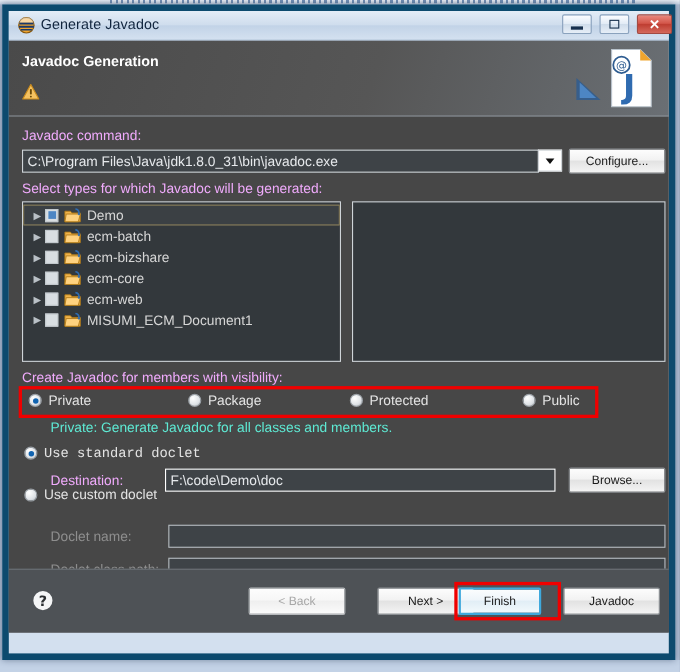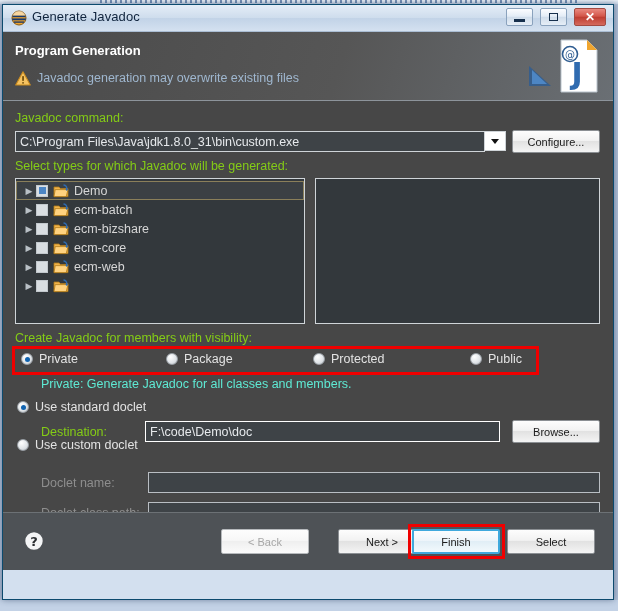--- a/index.html
+++ b/index.html
@@ -30,21 +30,21 @@
   }
   #bg-bottom {
     position: absolute; left: 0; top: 600px; width: 618px; height: 11px;
     background: #c3d2e6;
   }
 
   
   #window {
     position: absolute; left: 2px; top: 4px;
     width: 612px; height: 596px;
-    border: 1px solid #0c4a6e;
+    border: 6px solid #0c4a6e;
     box-sizing: border-box;
     background: #d3e0ef;
     box-shadow: 0 0 6px rgba(20,40,70,.45);
   }
   #titlebar {
     position: relative;
     height: 26px;
     background: linear-gradient(180deg,#e4edf7 0%, #cfdded 48%, #c2d3e7 52%, #d4e1f0 100%);
     border-bottom: 1px solid #aabdd3;
   }
@@ -110,21 +110,21 @@
   }
 
   
   #dialog-body {
     position: relative;
     height: 469px;
     background: #474747;
     color: #e8e8e8;
     font-size: 12.5px;
   }
-  .lbl { position: absolute; color: #84cc16; font-size: 12.5px; white-space: nowrap; }
+  .lbl { position: absolute; color: #f0abfc; font-size: 12.5px; white-space: nowrap; }
   .lbl.dim { color: #5eead4; }
   .lbl.disabled { color: #8e8e8e; }
 
   .textfield {
     position: absolute;
     background: #3e4347;
     border: 1px solid #cfd4d8;
     box-sizing: border-box;
     color: #e6e9ec;
     font-size: 12.5px;
@@ -285,47 +285,46 @@
       <div class="glyph">
           <div id="max-sq"></div>
         </div>
     </div>
     <div class="win-btn" id="btn-close">
       <div class="glyph">✕</div>
     </div>
   </div>
 
   <div id="banner">
-    <div id="banner-title">Program Generation</div>
+    <div id="banner-title">Javadoc Generation</div>
 
     <svg id="banner-warn-icon" viewBox="0 0 16 15">
       <path d="M8 0.8 L15.3 14 H0.7 Z" fill="#f5c261" stroke="#c98b1e" stroke-width="1.1" stroke-linejoin="round"></path>
       <rect x="7.2" y="5" width="1.7" height="5" rx=".7" fill="#6b4a08"></rect>
       <rect x="7.2" y="11" width="1.7" height="1.7" rx=".7" fill="#6b4a08"></rect>
     </svg>
-    <div id="banner-sub">Javadoc generation may overwrite existing files</div>
 
     <svg id="banner-art" viewBox="0 0 80 64">
       <path d="M4 52 L26 52 L4 32 Z" fill="#2f5d91" opacity=".85"></path>
       <path d="M7 50 L22 50 L7 36 Z" fill="#4d86c4"></path>
       <path d="M36 6 H62 L72 16 V58 H36 Z" fill="#ffffff" stroke="#b9c3cc" stroke-width="1"></path>
       <path d="M62 6 L72 16 H62 Z" fill="#f0a52e"></path>
       <circle cx="45" cy="20" r="7.5" fill="none" stroke="#2f5d91" stroke-width="1.6"></circle>
       <text x="45" y="24" font-family="DejaVu Sans, sans-serif" font-size="10" fill="#2f5d91" text-anchor="middle">@</text>
       <text x="52" y="50" font-family="DejaVu Sans, sans-serif" font-size="30" font-weight="bold" fill="#2f6bb0" text-anchor="middle">J</text>
     </svg>
 
     <div id="banner-sep"></div>
   </div>
 
   <div id="dialog-body">
 
     <div class="lbl" style="left:12px; top:10px;">Javadoc command:</div>
 
-    <div class="textfield" style="left:12px; top:30px; width:470px; height:21px;">C:\Program Files\Java\jdk1.8.0_31\bin\custom.exe</div>
+    <div class="textfield" style="left:12px; top:30px; width:470px; height:21px;">C:\Program Files\Java\jdk1.8.0_31\bin\javadoc.exe</div>
     <div class="combo-arrow" style="left:481px; top:30px;">
       <i></i>
     </div>
     <div class="pushbtn" style="left:509px; top:29px; width:88px; height:23px;">Configure...</div>
 
     <div class="lbl" style="left:12px; top:58px;">Select types for which Javadoc will be generated:</div>
 
     <div id="tree-panel" style="left:12px; top:77px; width:290px; height:146px;">
       <div id="tree-rows" style="padding-top:2px;">
           <div class="tree-row selected">
@@ -385,20 +384,21 @@
           </div>
           <div class="tree-row">
             <span class="twisty">▶</span>
             <span class="tick"></span>
             <svg class="folder-icon" viewBox="0 0 16 14">
               <path d="M1 3 H6 L7.4 4.6 H15 V12.6 H1 Z" fill="#f0b34a" stroke="#b07a18" stroke-width=".8"></path>
               <path d="M2.2 5.6 H15 L13.2 12.6 H1 Z" fill="#ffd27f" stroke="#b07a18" stroke-width=".8"></path>
               <path d="M10.5 1 A3.3 3.3 0 0 1 13.8 4.3 L13.8 6" fill="none" stroke="#2f6bb0" stroke-width="1.5"></path>
               <path d="M12.2 5.2 L13.8 7 L15.2 5.2 Z" fill="#2f6bb0"></path>
             </svg>
+            <span>MISUMI_ECM_Document1</span>
           </div>
         </div>
     </div>
 
     <div id="right-panel" style="left:312px; top:77px; width:285px; height:146px;"></div>
 
     <div class="lbl" style="left:12px; top:230px;">Create Javadoc for members with visibility:</div>
 
     <div class="radio-wrap" style="left:18px; top:251px;">
       <span class="radio on"></span>
@@ -414,21 +414,21 @@
     </div>
     <div class="radio-wrap" style="left:467px; top:251px;">
       <span class="radio"></span>
       <span>Public</span>
     </div>
 
     <div class="annot" style="left:9px; top:245px; width:527px; height:29px;"></div>
 
     <div class="lbl dim" style="left:38px; top:276px;">Private: Generate Javadoc for all classes and members.</div>
 
-    <div class="radio-wrap" style="left:14px; top:299px;">
+    <div class="radio-wrap" style="left:14px; top:299px;font-family:Liberation Mono, monospace;">
       <span class="radio on"></span>
       <span>Use standard doclet</span>
     </div>
 
     <div class="lbl" style="left:38px; top:324px;">Destination:</div>
     <div class="textfield" style="left:142px; top:320px; width:355px; height:21px; border-color:#ffffff;">F:\code\Demo\doc</div>
     <div class="pushbtn" style="left:509px; top:319px; width:88px; height:23px;">Browse...</div>
 
     <div class="radio-wrap" style="left:14px; top:337px;">
       <span class="radio"></span>
@@ -442,20 +442,20 @@
     <div class="textfield disabled" style="left:145px; top:401px; width:452px; height:21px;"></div>
 
     <div id="button-bar">
       <svg id="help-icon" viewBox="0 0 22 22">
         <circle cx="11" cy="11" r="9.5" fill="#f4f5f6" stroke="#4e5256" stroke-width="1.6"></circle>
         <text x="11" y="16" font-family="DejaVu Sans, sans-serif" font-size="13" font-weight="bold" fill="#2a2d30" text-anchor="middle">?</text>
       </svg>
 
       <div class="pushbtn disabled" style="left:218px; top:16px; width:88px; height:25px;">&lt; Back</div>
       <div class="pushbtn" style="left:311px; top:16px; width:88px; height:25px;margin-left:24px;">Next &gt;</div>
-      <div class="pushbtn focused" style="left:409px; top:16px; width:88px; height:25px;">Finish</div>
-      <div class="pushbtn" style="left:504px; top:16px; width:88px; height:25px;">Select</div>
+      <div class="pushbtn focused" style="left:409px; top:16px; width:75px; height:25px;">Finish</div>
+      <div class="pushbtn" style="left:504px; top:16px; width:88px; height:25px;">Javadoc</div>
 
       <div class="annot" style="left:405px; top:11px; width:97px; height:35px;"></div>
     </div>
 
   </div>
 </div>
 
 </body></html>

